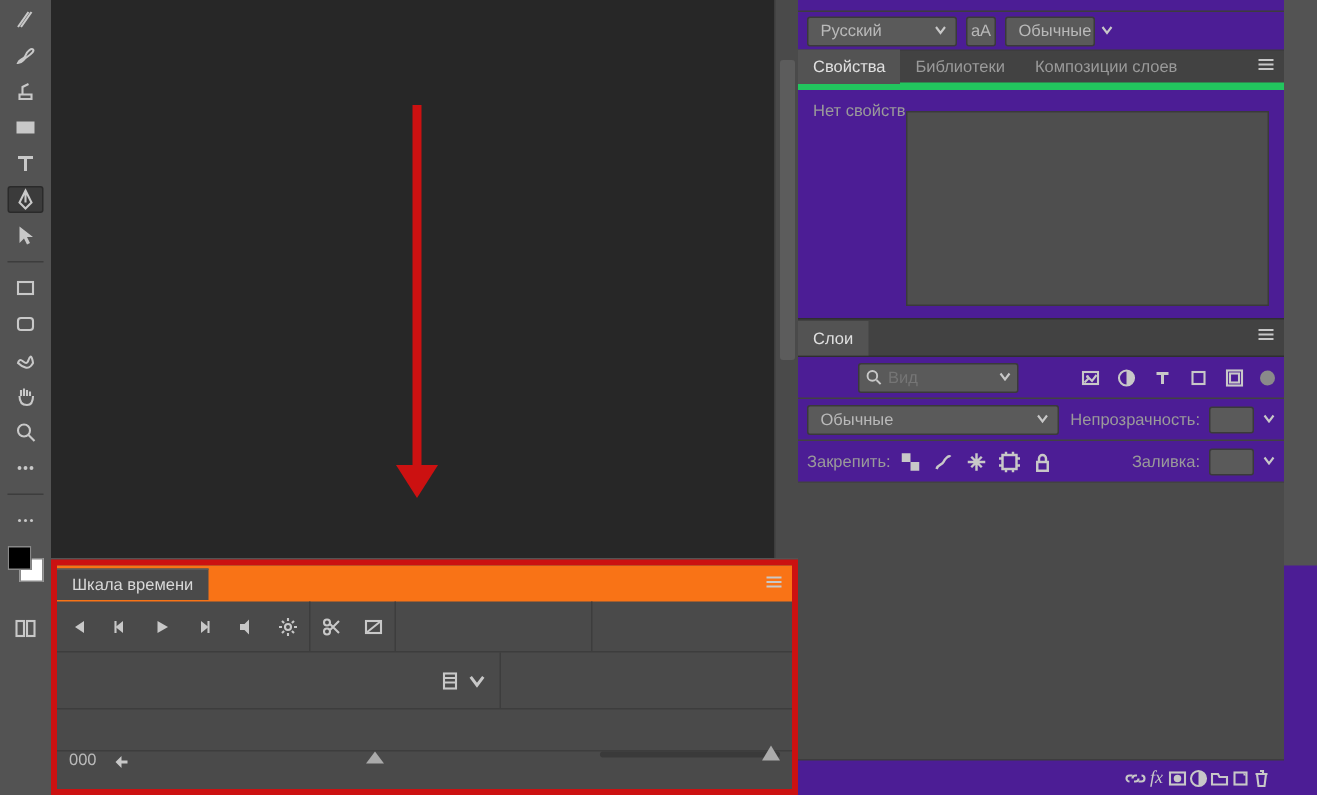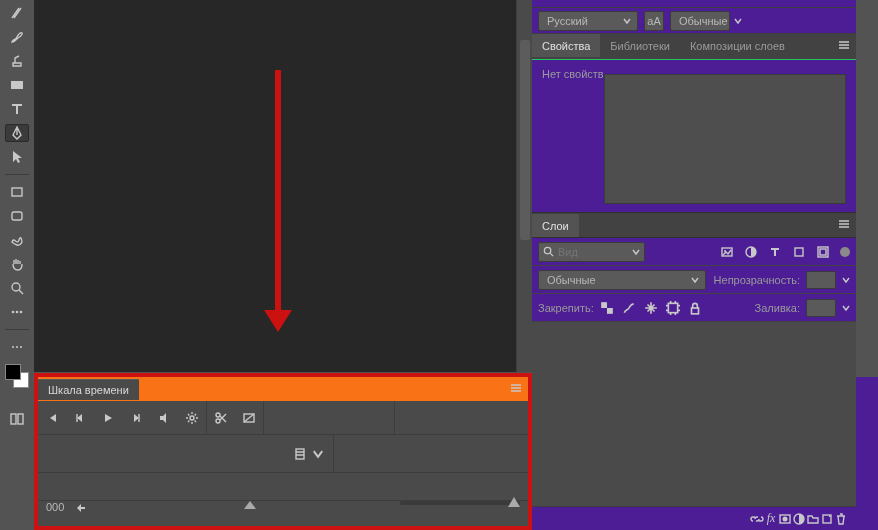--- a/index.html
+++ b/index.html
@@ -51,33 +51,33 @@
   
   .right { position:absolute; left:532px; top:0; width:324px; height:530px; background:#4c1d95; display:flex; flex-direction:column; }
   .opt-top { height:8px; border-bottom:1px solid #3d3d3d; }
   .opt-row { height:26px; display:flex; align-items:center; gap:6px; padding:0 6px; border-bottom:1px solid #3d3d3d; }
   .dd { height:20px; background:#5a5a5a; border:1px solid #3a3a3a; display:flex; align-items:center; padding:0 6px 0 8px; gap:6px; border-radius:2px; cursor:pointer; }
   .dd.lang { width:100px; }
   .dd.sharp { width:60px; }
   .dd .chev { margin-left:auto; }
   .aa-btn { width:20px; height:20px; display:flex; align-items:center; justify-content:center; font-size:10px; background:#5a5a5a; border:1px solid #3a3a3a; border-radius:2px;text-align:right; }
 
-  .panel-tabs { height:26px; background:#424242; display:flex; align-items:flex-start; border-bottom:1px solid #22c55e; }
+  .panel-tabs { height:26px; background:#424242; display:flex; align-items:center; border-bottom:5px solid #22c55e; }
   .ptab { padding:6px 10px 5px; color:#9a9a9a; cursor:pointer; }
   .ptab.active { background:#535353; color:#e0e0e0; }
   .ptab-menu { margin-left:auto; width:24px; text-align:center; cursor:pointer; padding:4px 0; }
 
   .props-body { height:152px; padding:8px 10px; display:flex; flex-direction:row; }
   .props-body .empty { color:#9a9a9a; }
   .props-body .drop { flex:1; margin-top:6px; border:1px solid #3a3a3a; background:#4e4e4e; }
 
   .layers-tabs { height:26px; background:#424242; display:flex; align-items:flex-end; border-top:1px solid #2f2f2f; border-bottom:1px solid #2f2f2f; }
   .layers-body { flex:1; display:flex; flex-direction:column; }
   .lay-row { height:28px; display:flex; align-items:center; padding:0 6px; gap:6px; border-bottom:1px solid #424242; }
-  .search { flex:0 0 104px; height:20px; background:#5a5a5a; border:1px solid #3a3a3a; display:flex; align-items:center; padding:0 4px; gap:4px; border-radius:2px; }
+  .search { flex:0 0 104px; height:20px; background:#5a5a5a; border:1px solid #3a3a3a; display:flex; align-items:center; padding:0 4px; gap:4px; border-radius:2px;margin-left:34px; }
   .search input { background:transparent; border:none; outline:none; width:70px; color:#bbb; font-size:11px; }
   .lay-icons { margin-left:auto; display:flex; gap:10px; align-items:center; }
   .lay-icons .dot { width:10px; height:10px; border-radius:50%; background:#8a8a8a; }
   .mini-ic { width:14px; height:14px; display:flex; align-items:center; justify-content:center; }
   .blend { flex:0 0 168px; }
   .opacity-lbl { color:#9a9a9a; margin-left:auto; }
   .num-box { width:30px; height:18px; background:#5a5a5a; border:1px solid #3a3a3a; border-radius:2px; }
   .lock-lbl { color:#9a9a9a; }
   .lock-icons { display:flex; gap:8px; }
   .layers-list { flex:1; background:#4a4a4a; }

